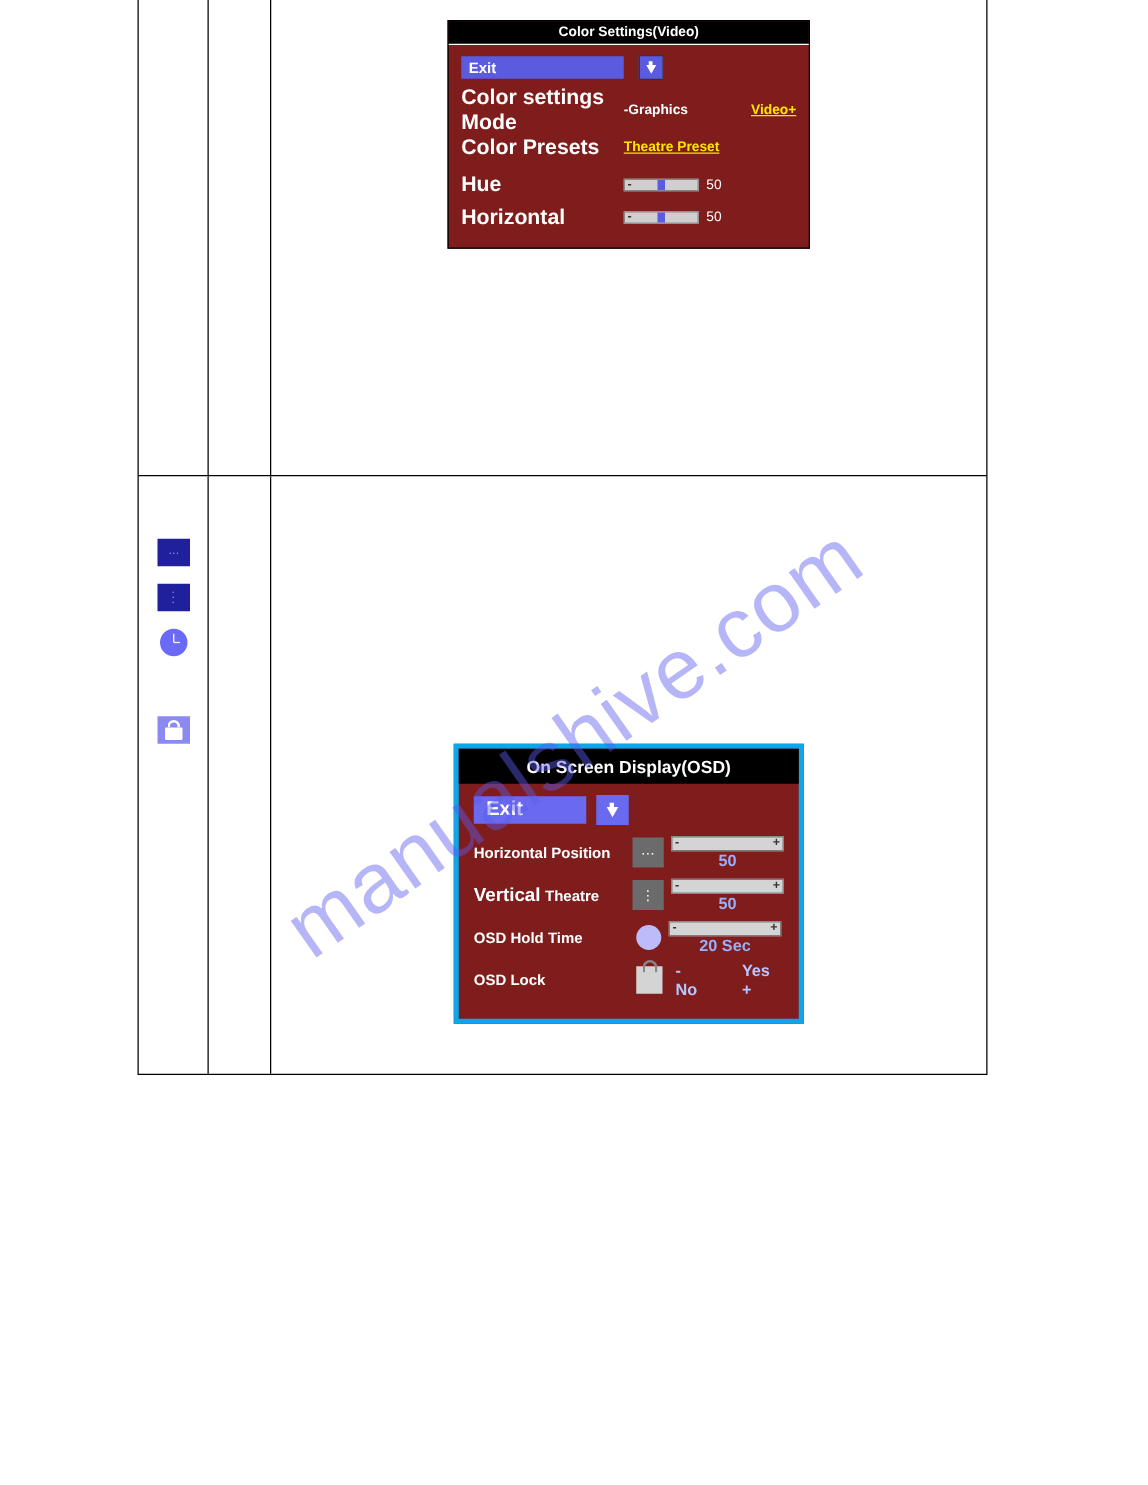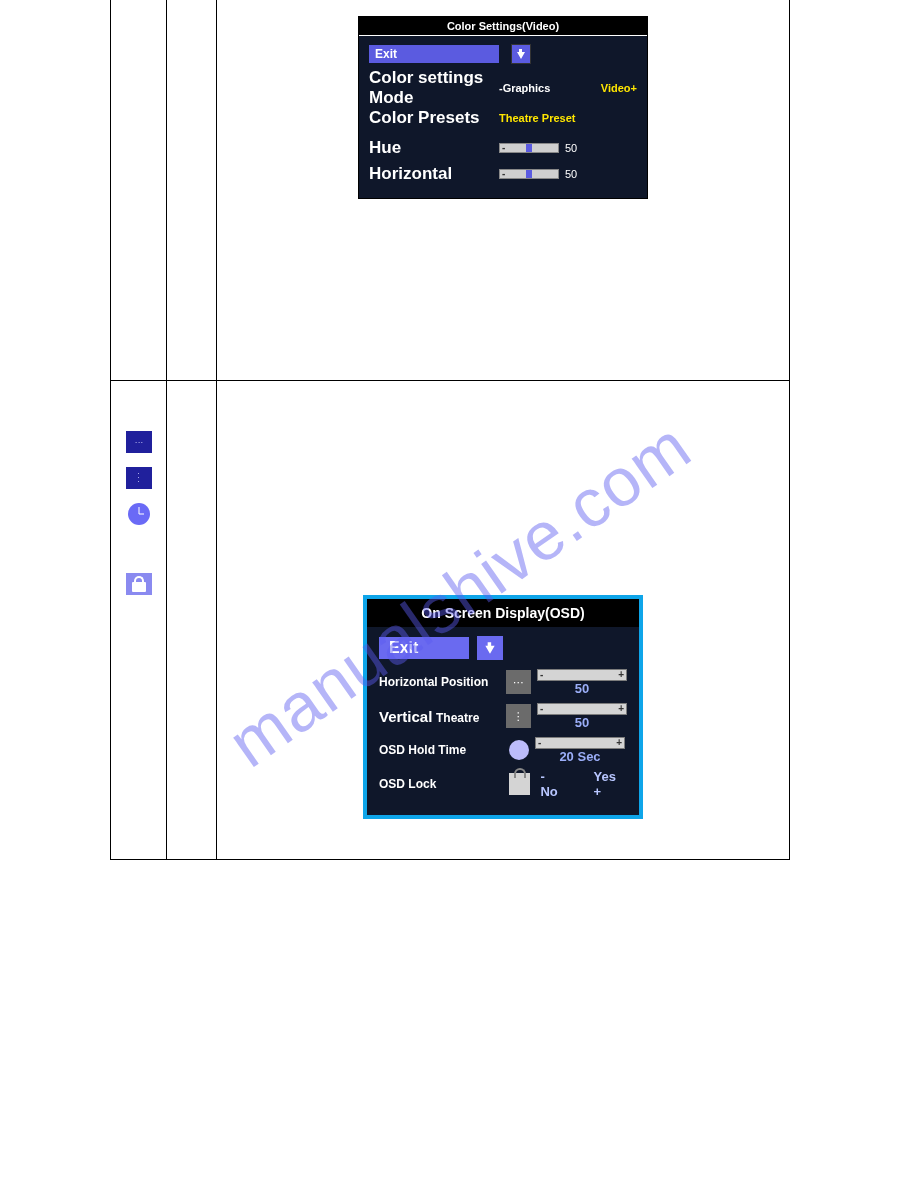--- a/index.html
+++ b/index.html
@@ -79,21 +79,21 @@
     width:5px; height:1px; background:#fff;
     transform:translate(0,-50%);
   }
 
   .lock-draw { width:14px; position:relative; }
   .lock-sh { width:10px;height:6px;border:2px solid #fff;border-bottom:none;border-radius:6px 6px 0 0;margin:0 auto;}
   .lock-body{ width:14px;height:10px;background:#fff;border-radius:1px;}
 
   
   .osd {
-    background:#0f172a; color:#fff;
+    background:#7f1d1d; color:#fff;
     font-family: Arial, Helvetica, sans-serif;
     font-size:12px;
   }
 
   
   .panel1 {
     width: 290px;
     border:1px solid #000;
   }
   .panel1 .titlebar {
@@ -108,21 +108,21 @@
     background:#5b5be0; color:#fff; font-weight:bold;
     width:130px; padding:2px 6px; display:inline-block;
   }
   .run-icon {
     width:20px;height:20px;background:#5b5be0;
     display:flex;align-items:center;justify-content:center;
     border:1px solid #333;
     color:#fff;font-size:10px;
   }
   .panel1 .val-white { color:#fff; font-weight:bold; font-size:11px; }
-  .panel1 .val-yellow { color:#ffe600; font-weight:bold; font-size:11px; }
+  .panel1 .val-yellow { color:#ffe600; font-weight:bold; font-size:11px;text-decoration:underline; }
   .panel1 .indent { padding-left:130px; }
   .slider {
     width:60px;height:10px;background:#cfcfcf;border:1px solid #888;
     position:relative; display:inline-block; margin-right:6px;
   }
   .slider::after{
     content:"";position:absolute;left:50%;top:0;width:6px;height:100%;
     background:#5b5be0;transform:translateX(-50%);
   }
   .slider.cap-l::before{

